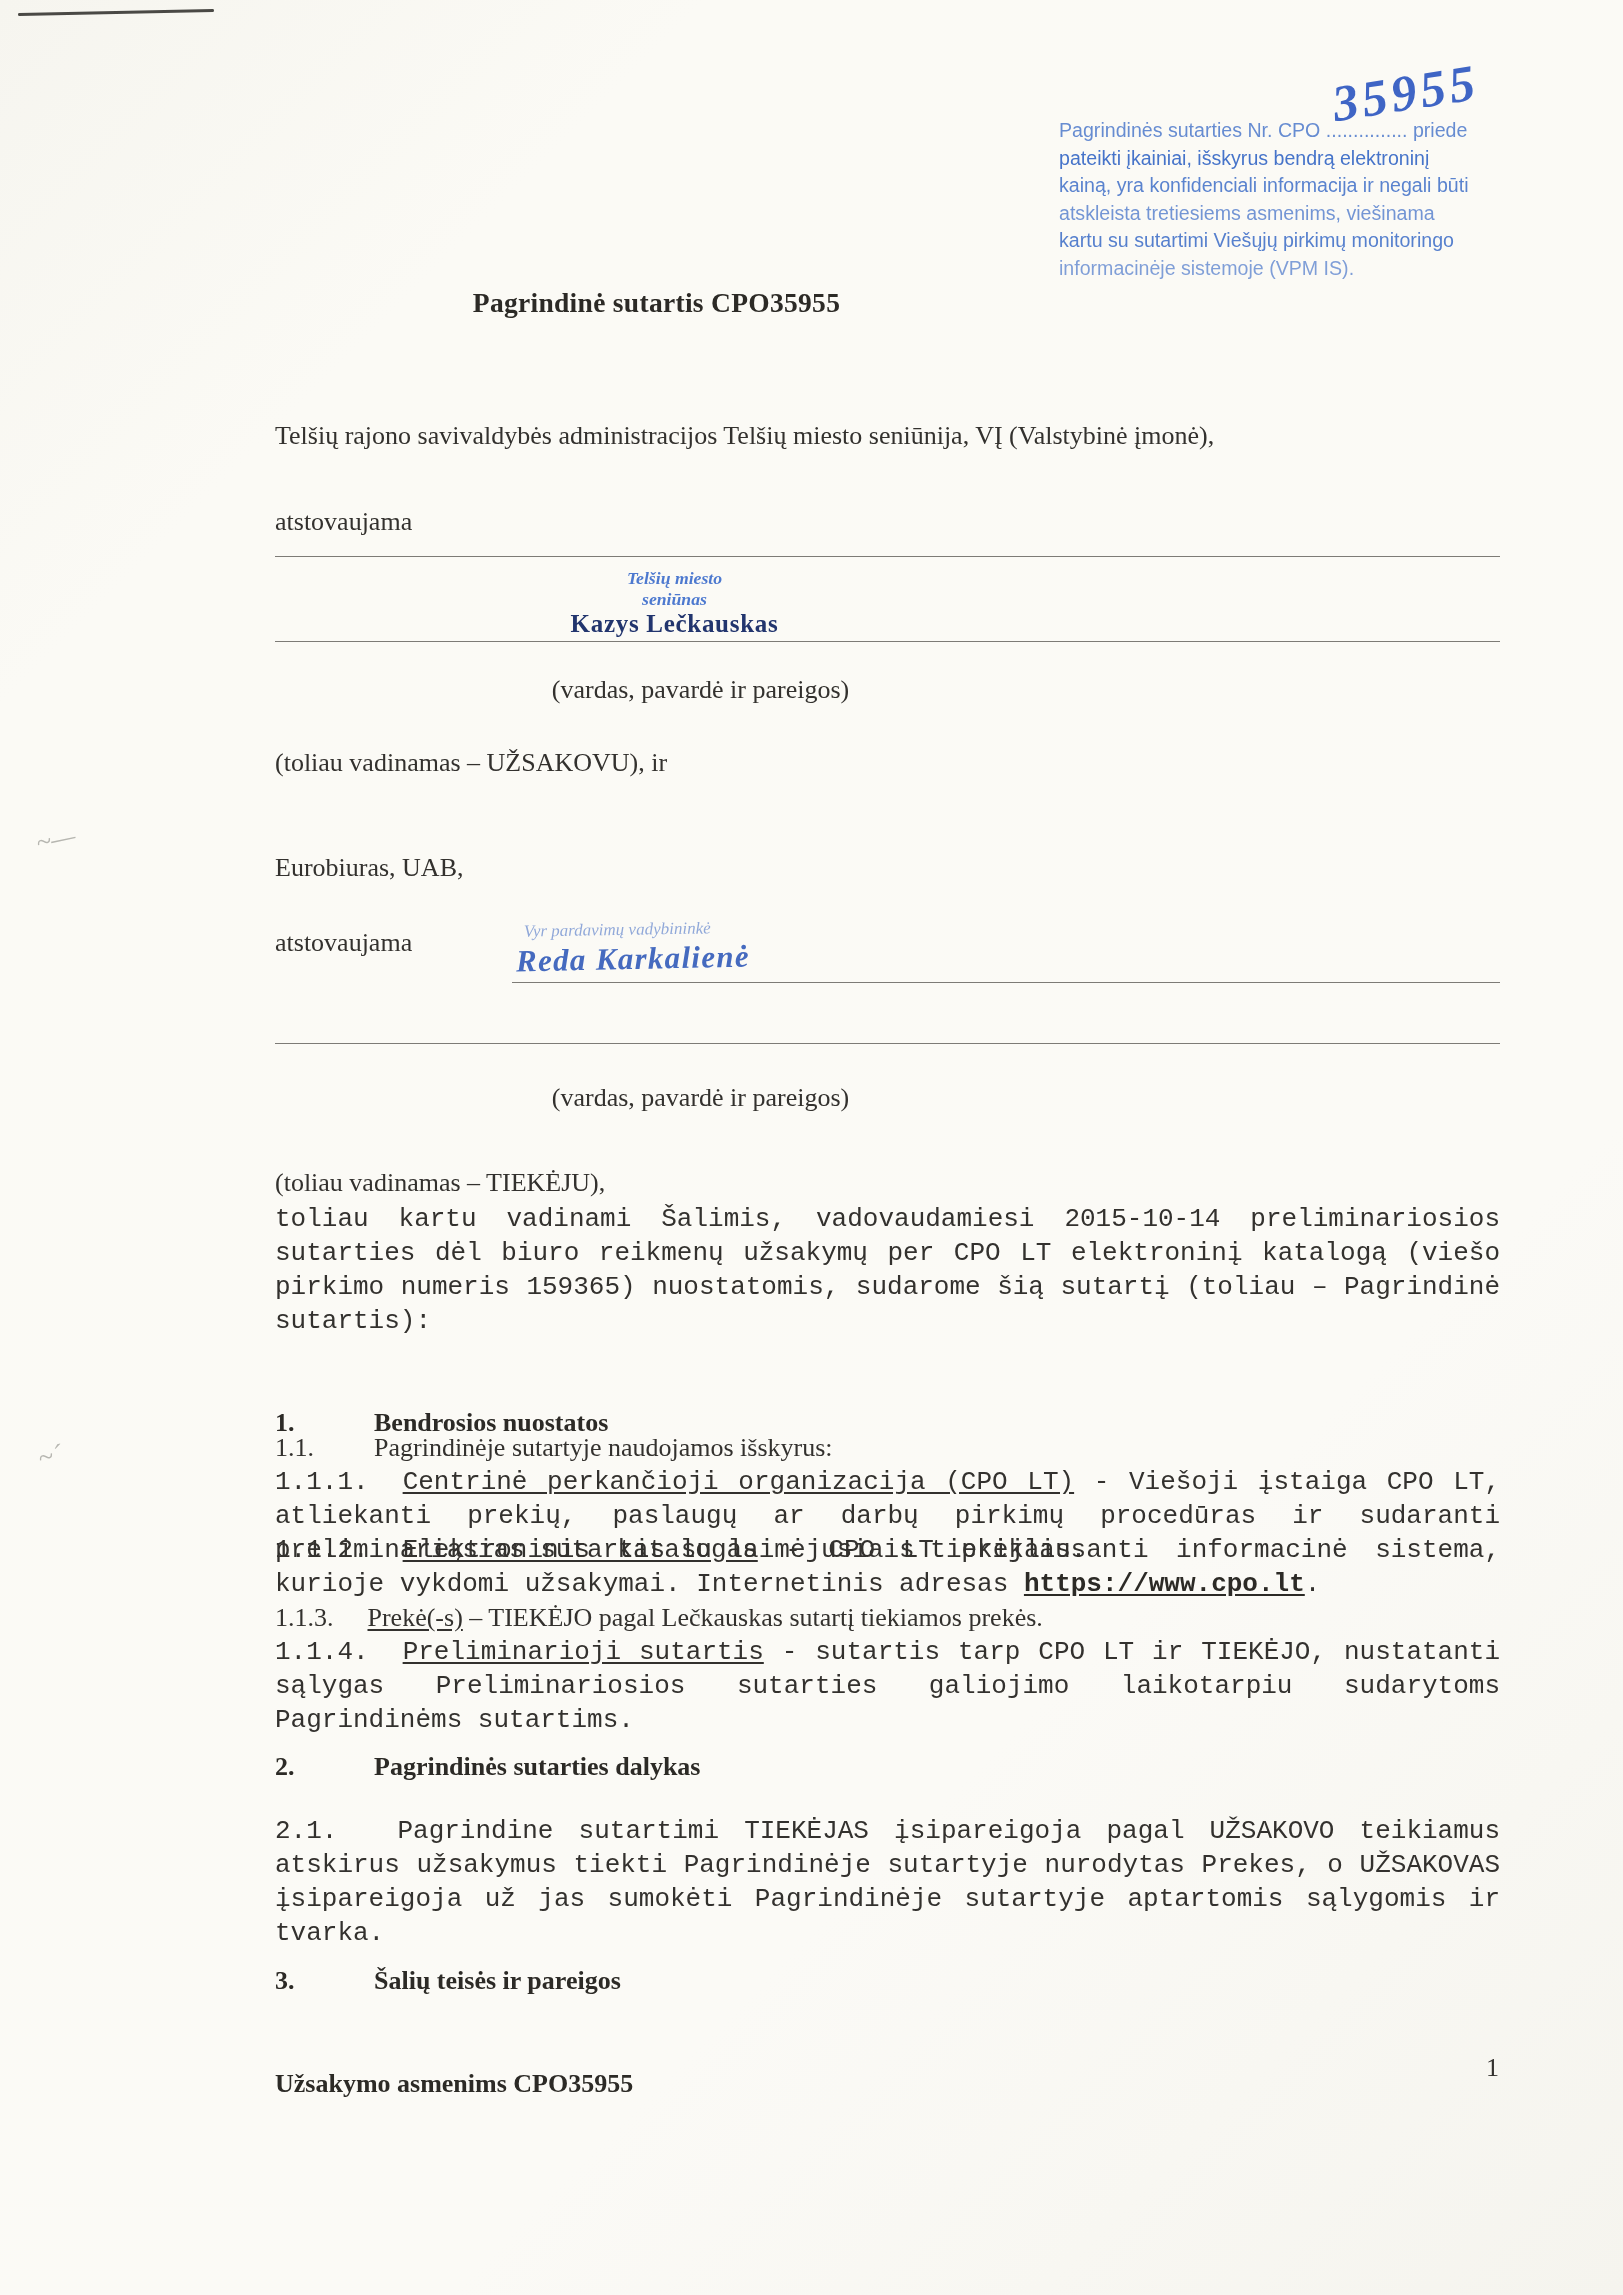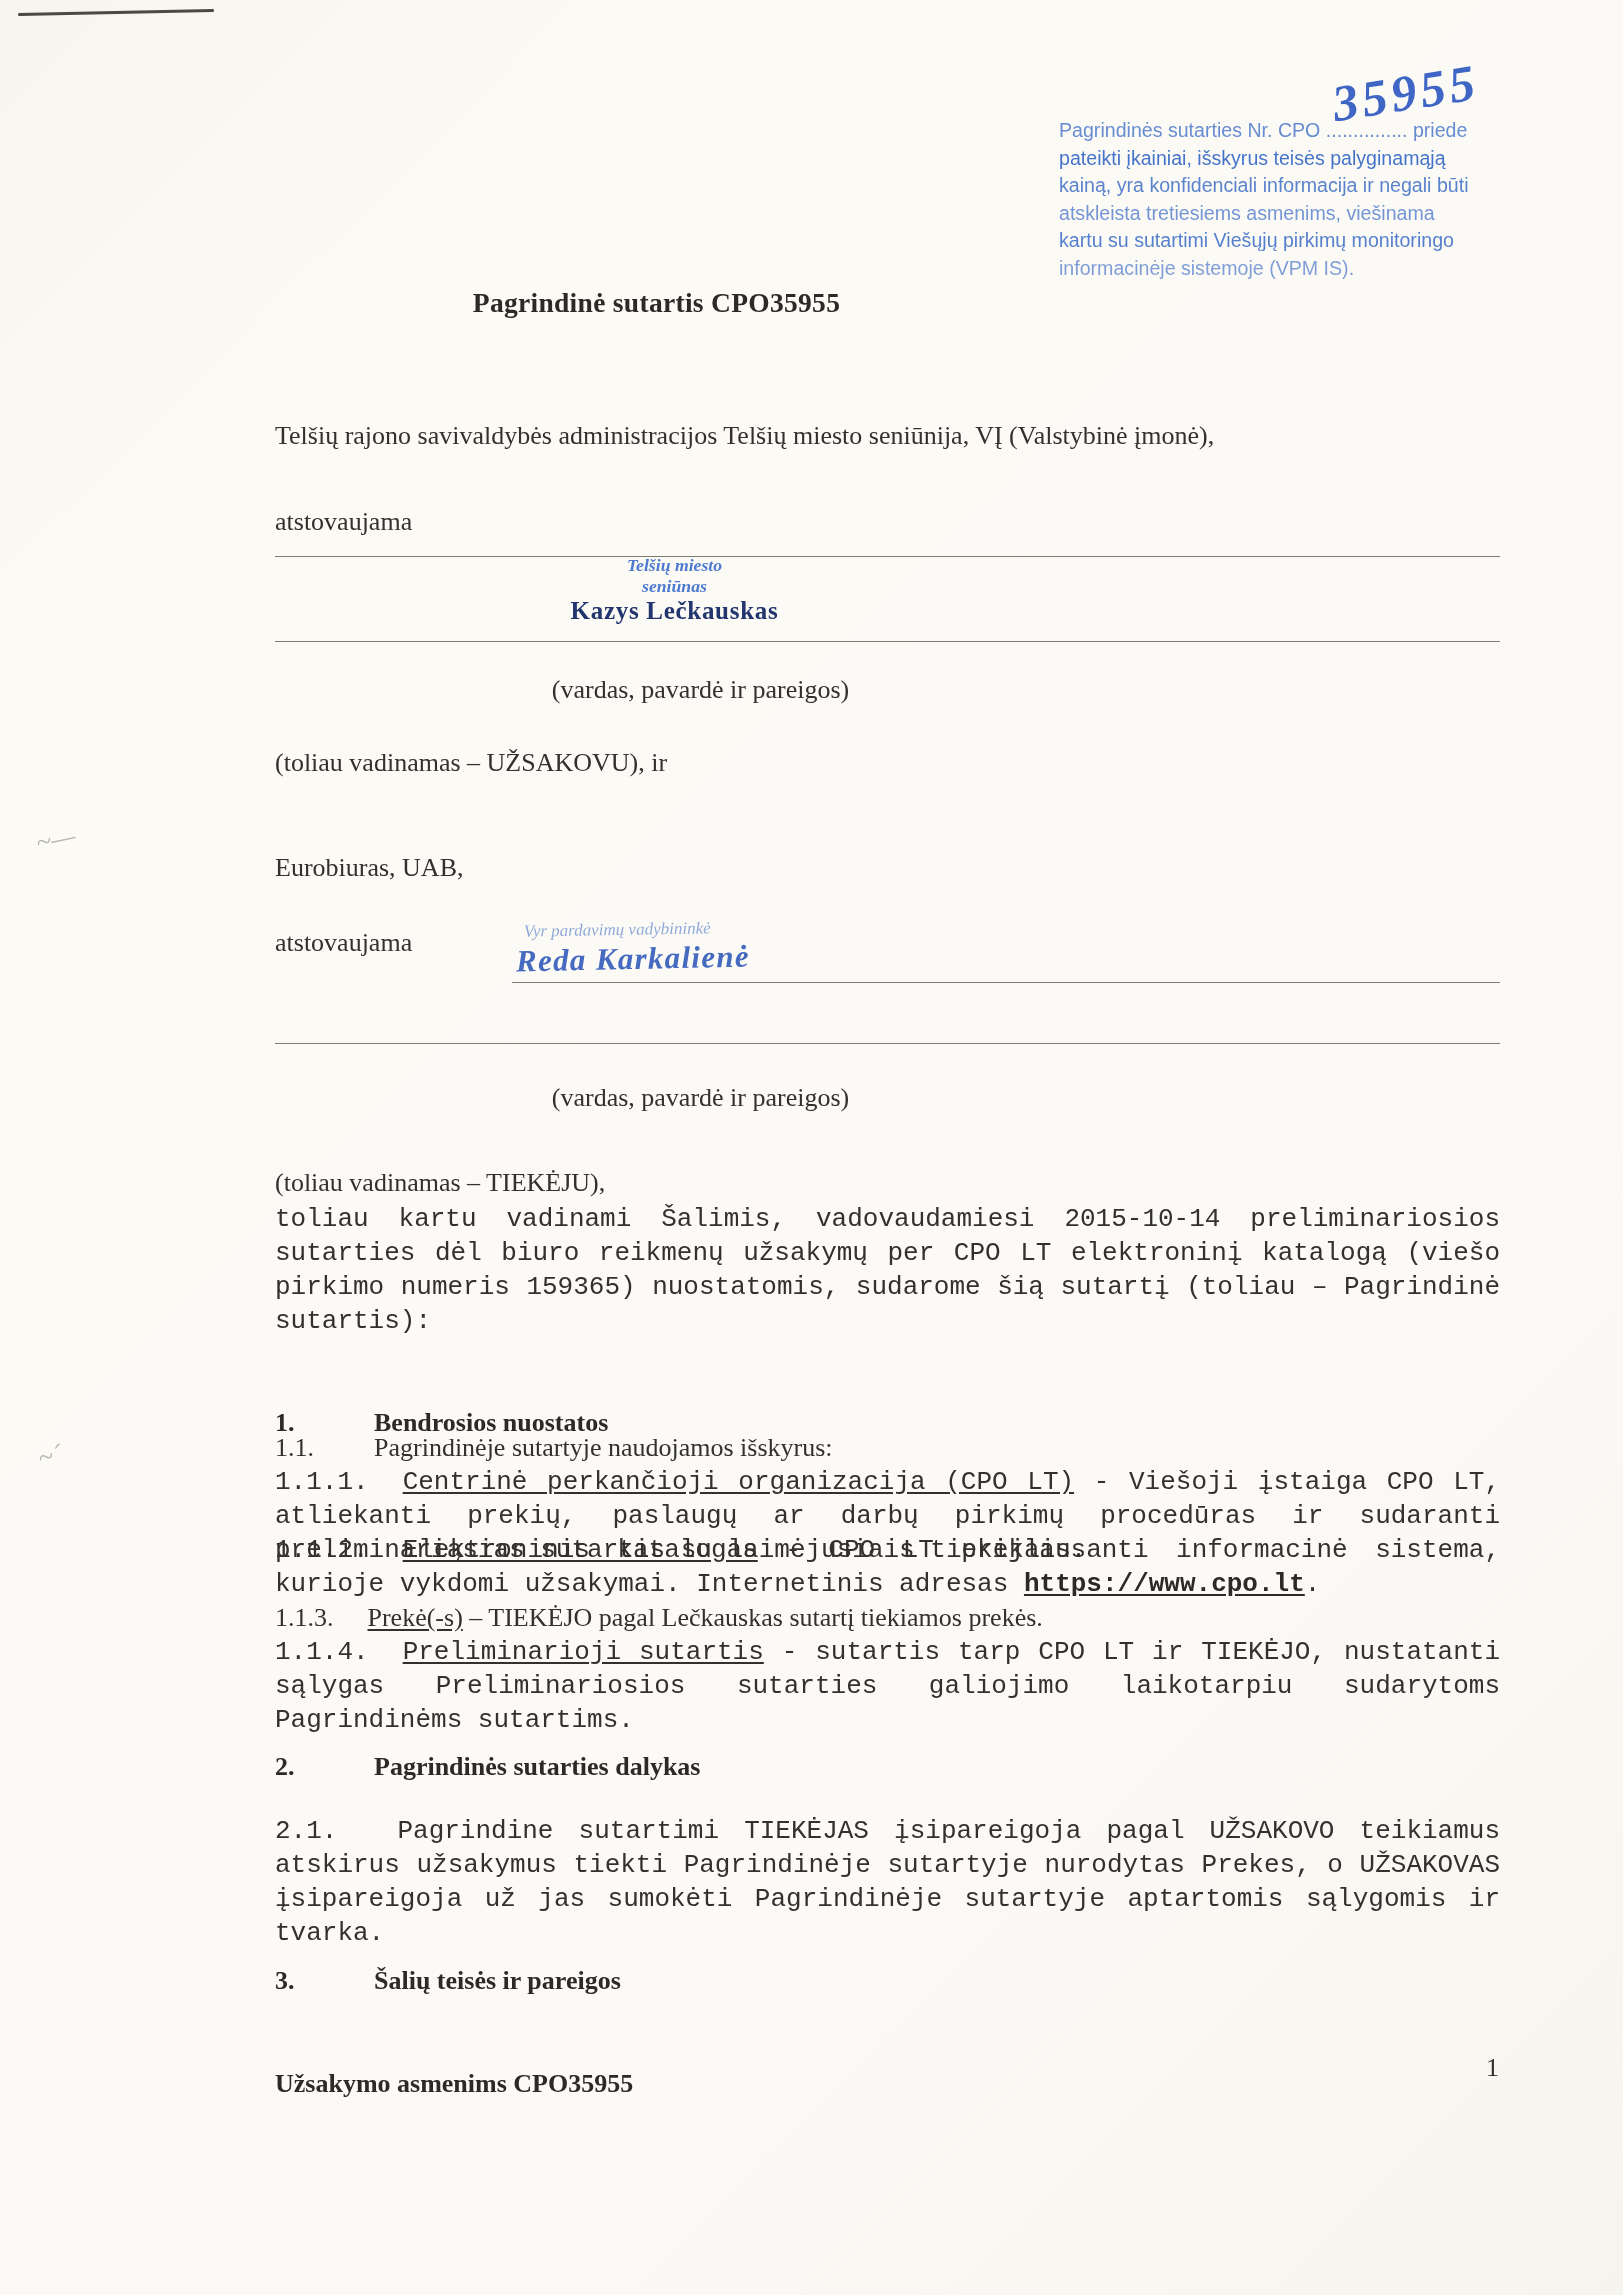--- a/index.html
+++ b/index.html
@@ -100,36 +100,36 @@
 <body>
 
 <div class="page">
 
   <div class="abs edge-line-top"></div>
   <div class="abs scan-mark" style="left:36px; top:823px;">~—</div>
   <div class="abs scan-mark" style="left:38px; top:1440px;">~´</div>
 
   <div class="abs stamp-block">
     <span class="stamp-line l1">Pagrindinės sutarties Nr. CPO ............... priede</span>
-    <span class="stamp-line l2">pateikti įkainiai, išskyrus teisės palyginamąją</span>
+    <span class="stamp-line l2">pateikti įkainiai, išskyrus bendrą elektroninį</span>
     <span class="stamp-line l3">kainą, yra konfidenciali informacija ir negali būti</span>
     <span class="stamp-line l4">atskleista tretiesiems asmenims, viešinama</span>
     <span class="stamp-line l5">kartu su sutartimi Viešųjų pirkimų monitoringo</span>
     <span class="stamp-line l6">informacinėje sistemoje (VPM IS).</span>
   </div>
   <div class="abs handwritten-number">35955</div>
 
   <div class="abs doc-title">Pagrindinė sutartis CPO35955</div>
 
   <div class="abs col bodytext" style="top:419px;">Telšių rajono savivaldybės administracijos Telšių miesto seniūnija, VĮ (Valstybinė įmonė),</div>
   <div class="abs col bodytext" style="top:505px;">atstovaujama</div>
 
   <div class="abs rule" style="left:275px; top:556px; width:1225px;"></div>
 
-  <div class="abs" style="left:537px; top:555px; width:275px;">
+  <div class="abs" style="left:537px; top:568px; width:275px;">
     <div class="ink-role">Telšių miesto</div>
     <div class="ink-role">seniūnas</div>
     <div class="ink-name">Kazys Lečkauskas</div>
   </div>
 
   <div class="abs rule" style="left:275px; top:641px; width:1225px;"></div>
 
   <div class="abs caption bodytext" style="top:673px;">(vardas, pavardė ir pareigos)</div>
 
   <div class="abs col bodytext" style="top:851px;">Eurobiuras, UAB,</div>

